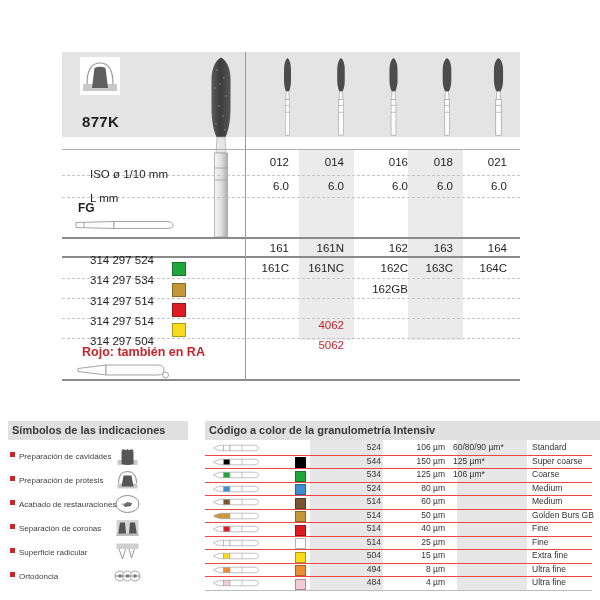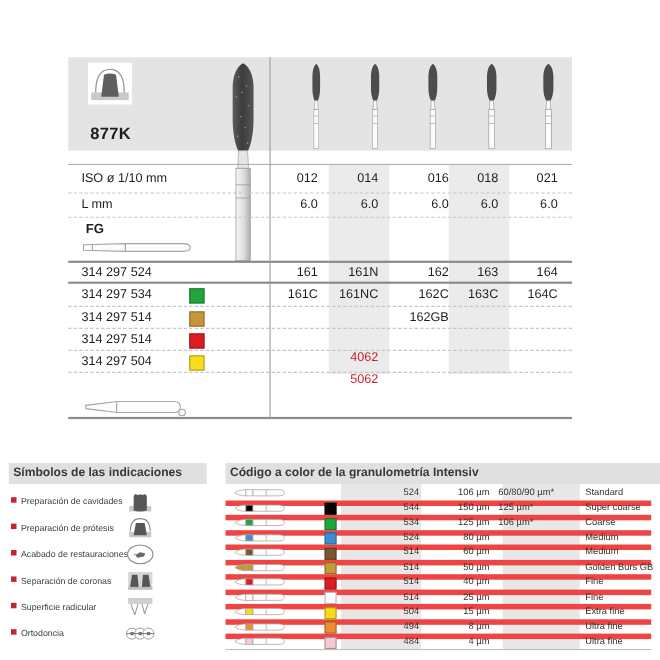--- a/index.html
+++ b/index.html
@@ -9,21 +9,21 @@
   
   .ttable{position:absolute;left:62px;top:52px;width:458px;height:332px;}
   .band{position:absolute;left:0;top:0;width:458px;height:85px;background:#e4e4e4;}
   .shade{position:absolute;top:97px;height:191px;width:55px;background:#ebebeb;}
   .shade1{left:237px}.shade2{left:346px}
   .vdiv{position:absolute;left:183px;top:0;width:1px;height:329px;background:#9b9b9b;}
   .hl{position:absolute;left:0;width:458px;height:0;border-top:1px solid #b0b0b0;}
   .hld{border-top:1px dashed #c6c6c6;}
   .hlt{border-top:2px solid #8a8a8a;}
   .trow{position:absolute;left:0;width:458px;font-size:11.5px;}
-  .tlabel{position:absolute;left:12px;}
+  .tlabel{position:absolute;left:28px;margin-top:12px;}
   .tval{position:absolute;width:54px;text-align:right;padding-right:8px;box-sizing:border-box;}
   .c0{left:181px}.c1{left:236px}.c2{left:300px}.c3{left:345px}.c4{left:399px}
   .redv{color:#c4252b;margin-top:16px;}
   .csq{position:absolute;left:110px;width:12px;height:12px;top:4px;}
   .toothbox{position:absolute;left:18px;top:5px;width:40px;height:38px;background:#fff;}
   .pname{position:absolute;left:20px;top:61px;font-size:15px;font-weight:bold;letter-spacing:.3px;}
   .fglabel{position:absolute;left:16px;top:149px;font-size:12px;font-weight:bold;}
   .fgsvg{position:absolute;left:12px;top:166px;}
   .note{position:absolute;left:20px;top:293px;font-size:12.5px;font-weight:bold;color:#c4252b;}
   .rasvg{position:absolute;left:14px;top:310px;}
@@ -41,21 +41,21 @@
   .sitem{position:absolute;left:8px;width:190px;height:24px;}
   .sbullet{position:absolute;left:2px;top:8px;width:5px;height:5px;background:#c4262c;}
   .slabel{position:absolute;left:11px;top:50%;transform:translateY(-50%);
           font-size:8px;color:#3d3d3d;white-space:nowrap;}
   .sicon{position:absolute;left:106px;top:1px;}
 
   
   .gband{position:absolute;top:440px;height:150px;background:#e7e7e7;}
   .gband1{left:310px;width:73px}.gband2{left:457px;width:70px}
   .grow{position:absolute;left:205px;width:387px;height:13.5px;
-        border-bottom:5px solid #ef4444;font-size:8.5px;color:#333;}
+        border-bottom:1px solid #ef4444;font-size:8.5px;color:#333;}
   .gbur{position:absolute;left:7px;top:2px;}
   .gsq{position:absolute;left:90px;top:2.5px;width:9px;height:9px;}
   .gcode{position:absolute;left:105px;width:71px;text-align:right;line-height:13.5px;}
   .ggrain{position:absolute;left:172px;width:68px;text-align:right;line-height:13.5px;}
   .gextra{position:absolute;left:248px;width:72px;text-align:left;line-height:13.5px;}
   .gname{position:absolute;left:327px;line-height:13.5px;white-space:nowrap;}
   .hidden-defs{position:absolute;width:0;height:0;overflow:hidden;}
 </style>
 </head>
 <body>
@@ -210,20 +210,21 @@
     <div class="trow" style="top:267px;height:20px;line-height:20px">
       <span class="tlabel">314 297 504</span>
       <span class="csq" style="background: rgb(249, 219, 30); border: 1px solid rgba(0, 0, 0, 0.3);"></span>
       <span class="tval c0 redv"></span>
       <span class="tval c1 redv">5062</span>
       <span class="tval c2 redv"></span>
       <span class="tval c3 redv"></span>
       <span class="tval c4 redv"></span>
     </div>
 
+    <div class="note">Rojo: también en RA</div>
     <svg class="rasvg" width="105" height="18" viewBox="0 0 105 18">
       <path d="M2,6.5 L2,9.5 L30,13 L30,3 Z" fill="#fcfcfc" stroke="#a5a5a5" stroke-width="1"></path>
       <path d="M30,3 L82,3 Q88,3 88,8 Q88,13 82,13 L30,13 Z" fill="#fcfcfc" stroke="#a5a5a5" stroke-width="1"></path>
       <circle cx="89.5" cy="13" r="3" fill="#fcfcfc" stroke="#a5a5a5" stroke-width="1"></circle>
     </svg>
   </section>
 
   <div class="shead">Símbolos de las indicaciones</div>
 
   <div class="sitem" style="top:444px">

